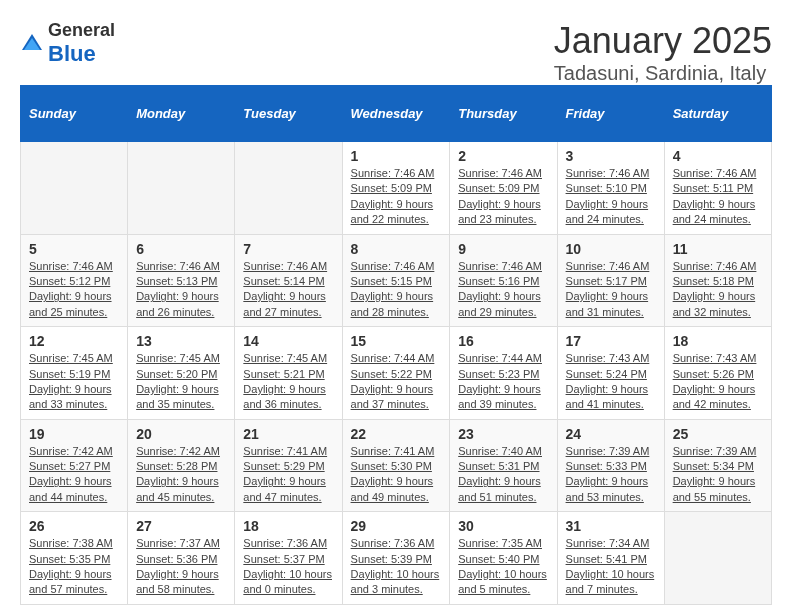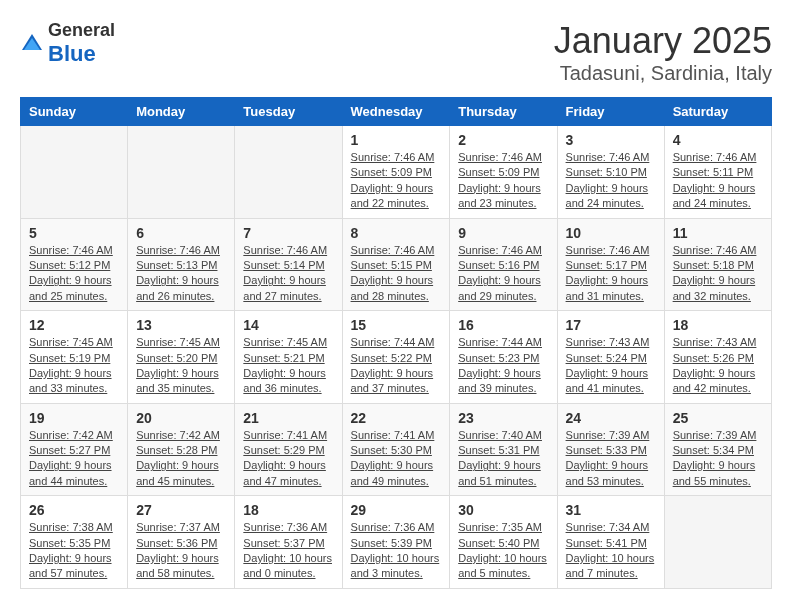--- a/index.html
+++ b/index.html
@@ -7,21 +7,21 @@
       font-family: Arial, sans-serif;
       background: #fff;
       width: 792px;
       min-height: 612px;
       padding: 20px;
     }
     .header-area {
       display: flex;
       justify-content: space-between;
       align-items: flex-start;
-      margin-bottom: 12px;
+      margin-bottom: 0;
     }
     .logo {
       display: flex;
       align-items: center;
       gap: 4px;
     }
     .logo-text-general {
       font-size: 18px;
       font-weight: bold;
       color: #333;
@@ -29,44 +29,44 @@
     .logo-text-blue {
       font-size: 22px;
       font-weight: bold;
       color: #1565c0;
     }
     .logo-icon {
       width: 24px;
       height: 24px;
     }
     .title-area {
-      text-align: right;
     }
     .month-title {
       font-size: 36px;
       font-weight: normal;
       color: #333;
     }
     .location-title {
       font-size: 20px;
       color: #555;
     }
     .calendar {
       width: 100%;
       border-collapse: collapse;
       border: 1px solid #ccc;
     }
     .calendar th {
       background-color: #1565c0;
       color: #fff;
       text-align: left;
-      padding: 6px 8px;
+      padding: 20px 8px;
       font-size: 13px;
       font-weight: bold;
       border: 1px solid #1565c0;
+      font-style: italic;
     }
     .calendar td {
       vertical-align: top;
       padding: 6px 8px;
       border: 1px solid #ddd;
       width: 108px;
       min-height: 80px;
       background: #fff;
     }
     .calendar tr:nth-child(even) td {

